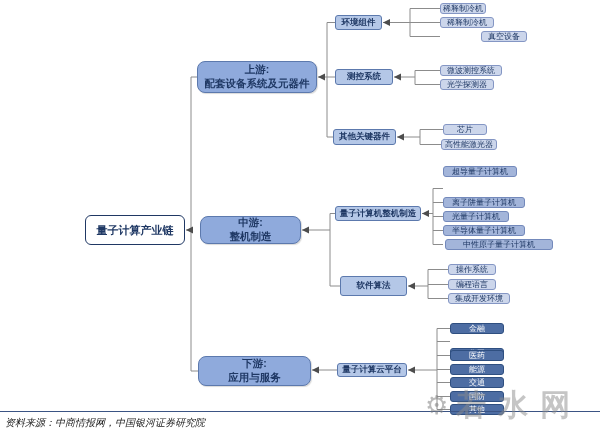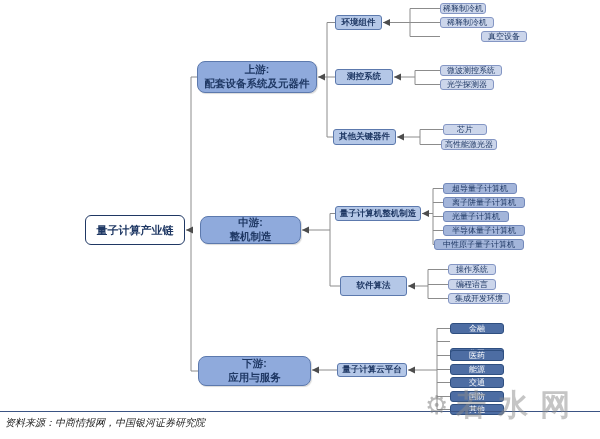--- a/index.html
+++ b/index.html
@@ -26,25 +26,25 @@
   .lt  { background:#ccd6eb; border:1px solid #8496c4; }           
   .md  { background:#a3b5da; border:1px solid #7389bb; }           
   .dk  { background:#4d6da3; border:1px solid #2f4f80; color:#ffffff; } 
   .c-env0 { left:440px; top:3px;   width:46px; }
   .c-env1 { left:440px; top:17px;  width:54px; }
   .c-env2 { left:440px; top:31px;  width:46px;margin-left:41px; }
   .c-ms0  { left:440px; top:65px;  width:62px; }
   .c-ms1  { left:440px; top:79px;  width:54px; }
   .c-ok0  { left:443px; top:124px; width:44px; }
   .c-ok1  { left:441px; top:139px; width:56px; }
-  .c-qc0  { left:443px; top:183px; width:74px; }
+  .c-qc0  { left:443px; top:166px; width:74px; }
   .c-qc1  { left:443px; top:197px; width:82px; }
   .c-qc2  { left:443px; top:211px; width:66px; }
   .c-qc3  { left:443px; top:225px; width:82px; }
-  .c-qc4  { left:434px; top:239px; width:90px; }
+  .c-qc4  { left:445px; top:239px; width:108px; }
   .c-sw0  { left:448px; top:264px; width:48px; }
   .c-sw1  { left:448px; top:279px; width:48px; }
   .c-sw2  { left:448px; top:293px; width:62px; }
   .c-ap   { left:450px; width:54px; }
   .c-ap0 { top:323px; } .c-ap1 { top:348px; } .c-ap2 { top:350px; } .c-ap3 { top:364px; }
   .c-ap4 { top:377px; } .c-ap5 { top:391px; } .c-ap6 { top:404px; }
   .rule { position:absolute; left:0; top:411px; width:600px; height:1px; background:#3b5484; }
   .source { position:absolute; left:5px; top:416px; font-family:"Liberation Serif", serif; font-style:italic;
             font-size:10px; color:#1a1a1a; }
   .watermark { position:absolute; left:425px; top:390px; display:flex; align-items:center; z-index:5;

